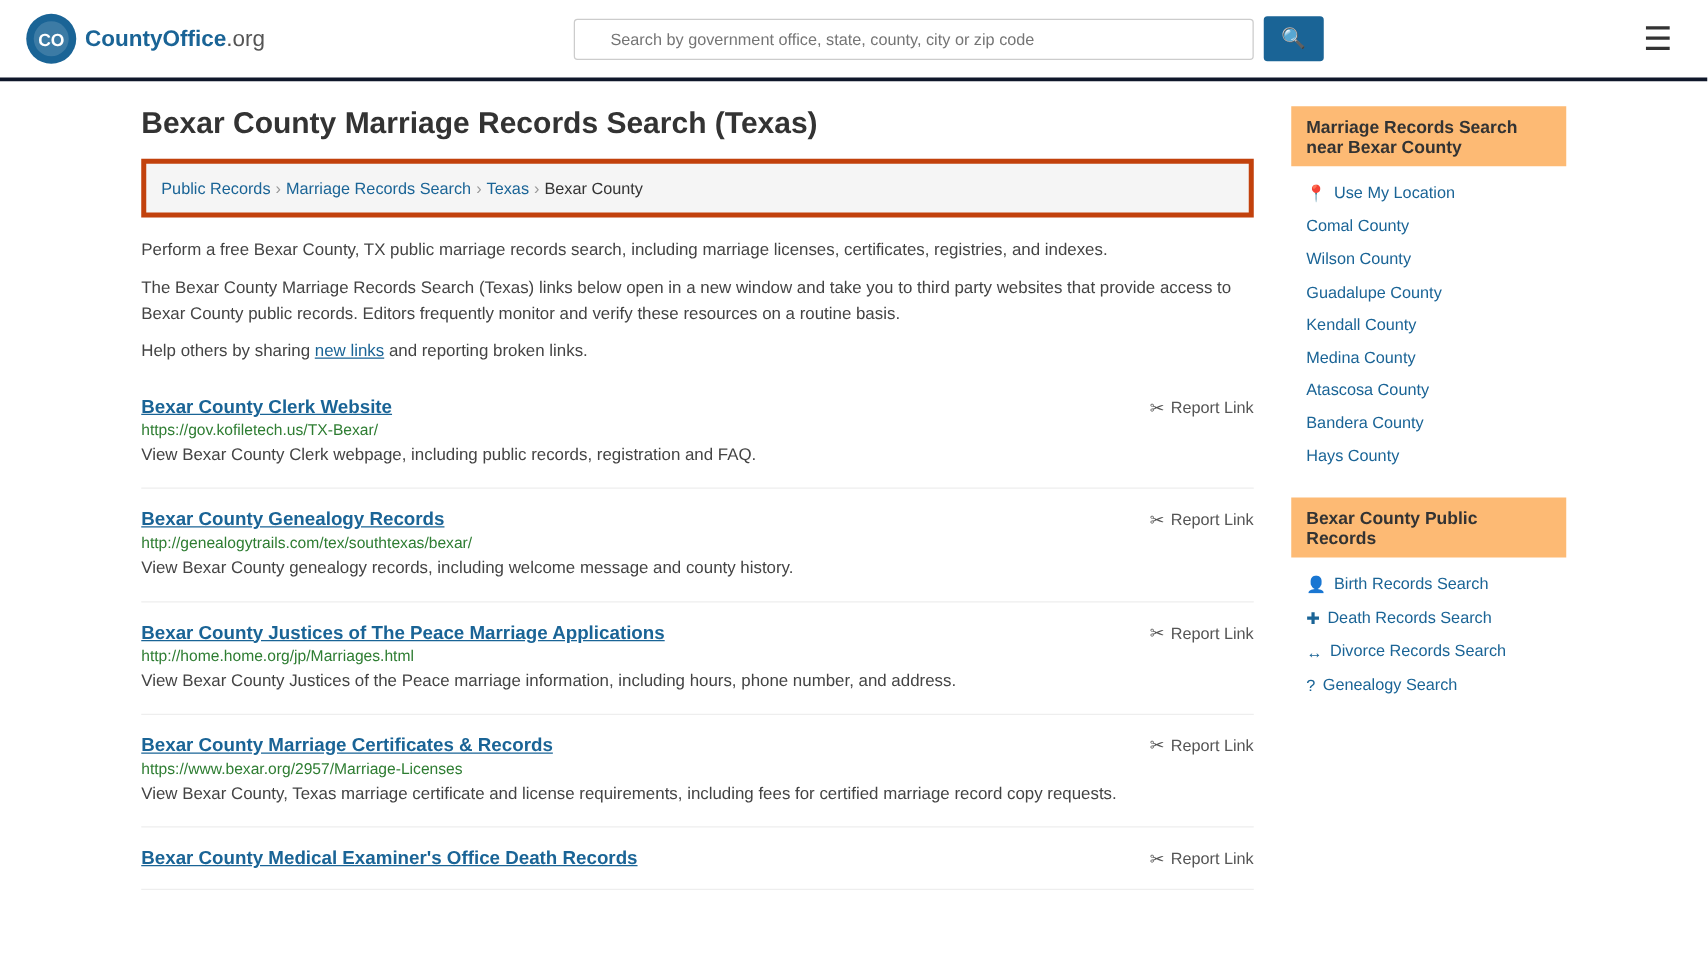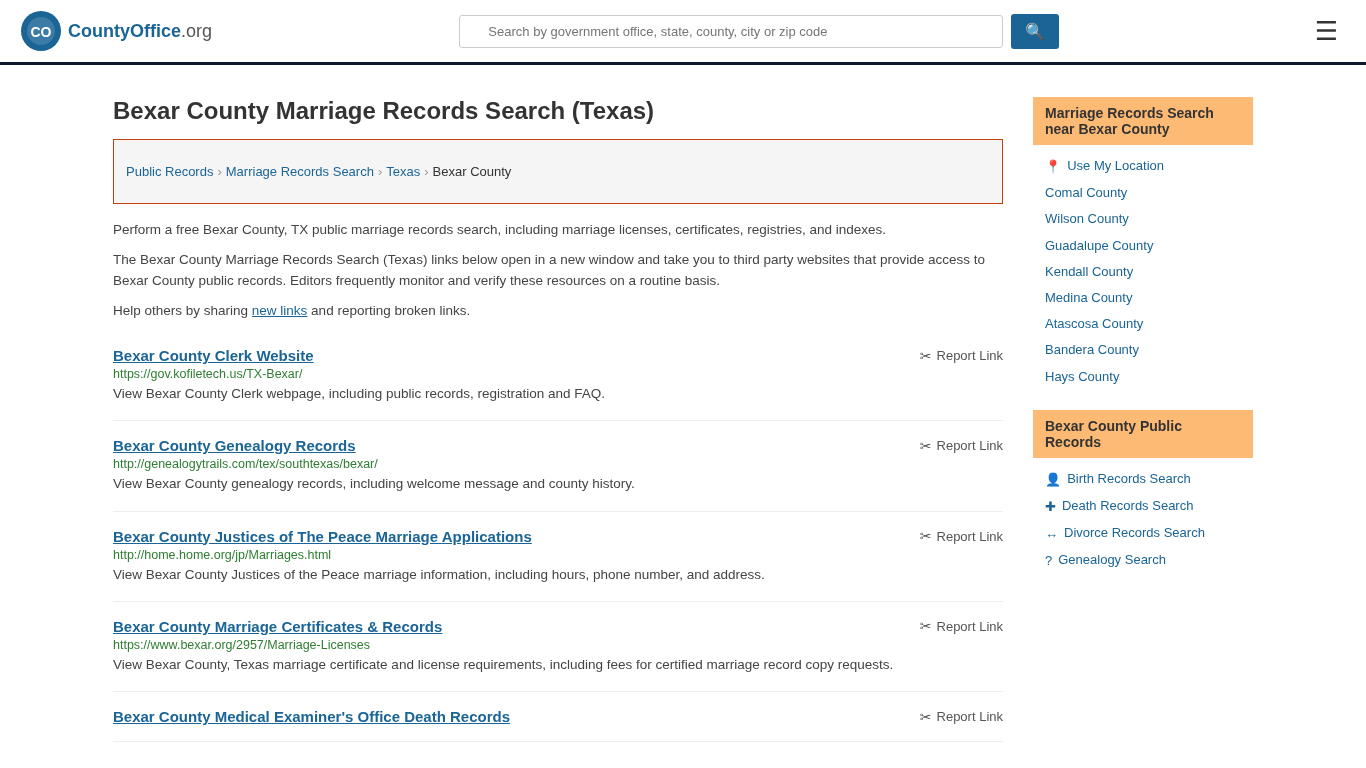--- a/index.html
+++ b/index.html
@@ -53,42 +53,42 @@
       border: none;
       cursor: pointer;
       font-size: 22px;
       color: #333;
       padding: 4px 8px;
     }
 
     
     #main-container {
       max-width: 1180px;
-      margin: 12px auto;
+      margin: 0 auto;
       padding: 20px 20px;
       display: flex;
       gap: 30px;
     }
 
     
     #content {
       flex: 1;
     }
     #page-title {
       font-size: 24px;
       font-weight: bold;
       color: #333;
       margin-bottom: 14px;
     }
 
     
     #breadcrumb {
       background: #f5f5f5;
-      padding: 24px 12px;
-      border: 1px solid #c2410c;
+      padding: 12px 12px;
+      border: 4px solid #c2410c;
       font-size: 13px;
       margin-bottom: 16px;
       display: flex;
       align-items: center;
       gap: 4px;
       flex-wrap: wrap;
     }
     .breadcrumb-link {
       color: #1a6496;
       text-decoration: none;

